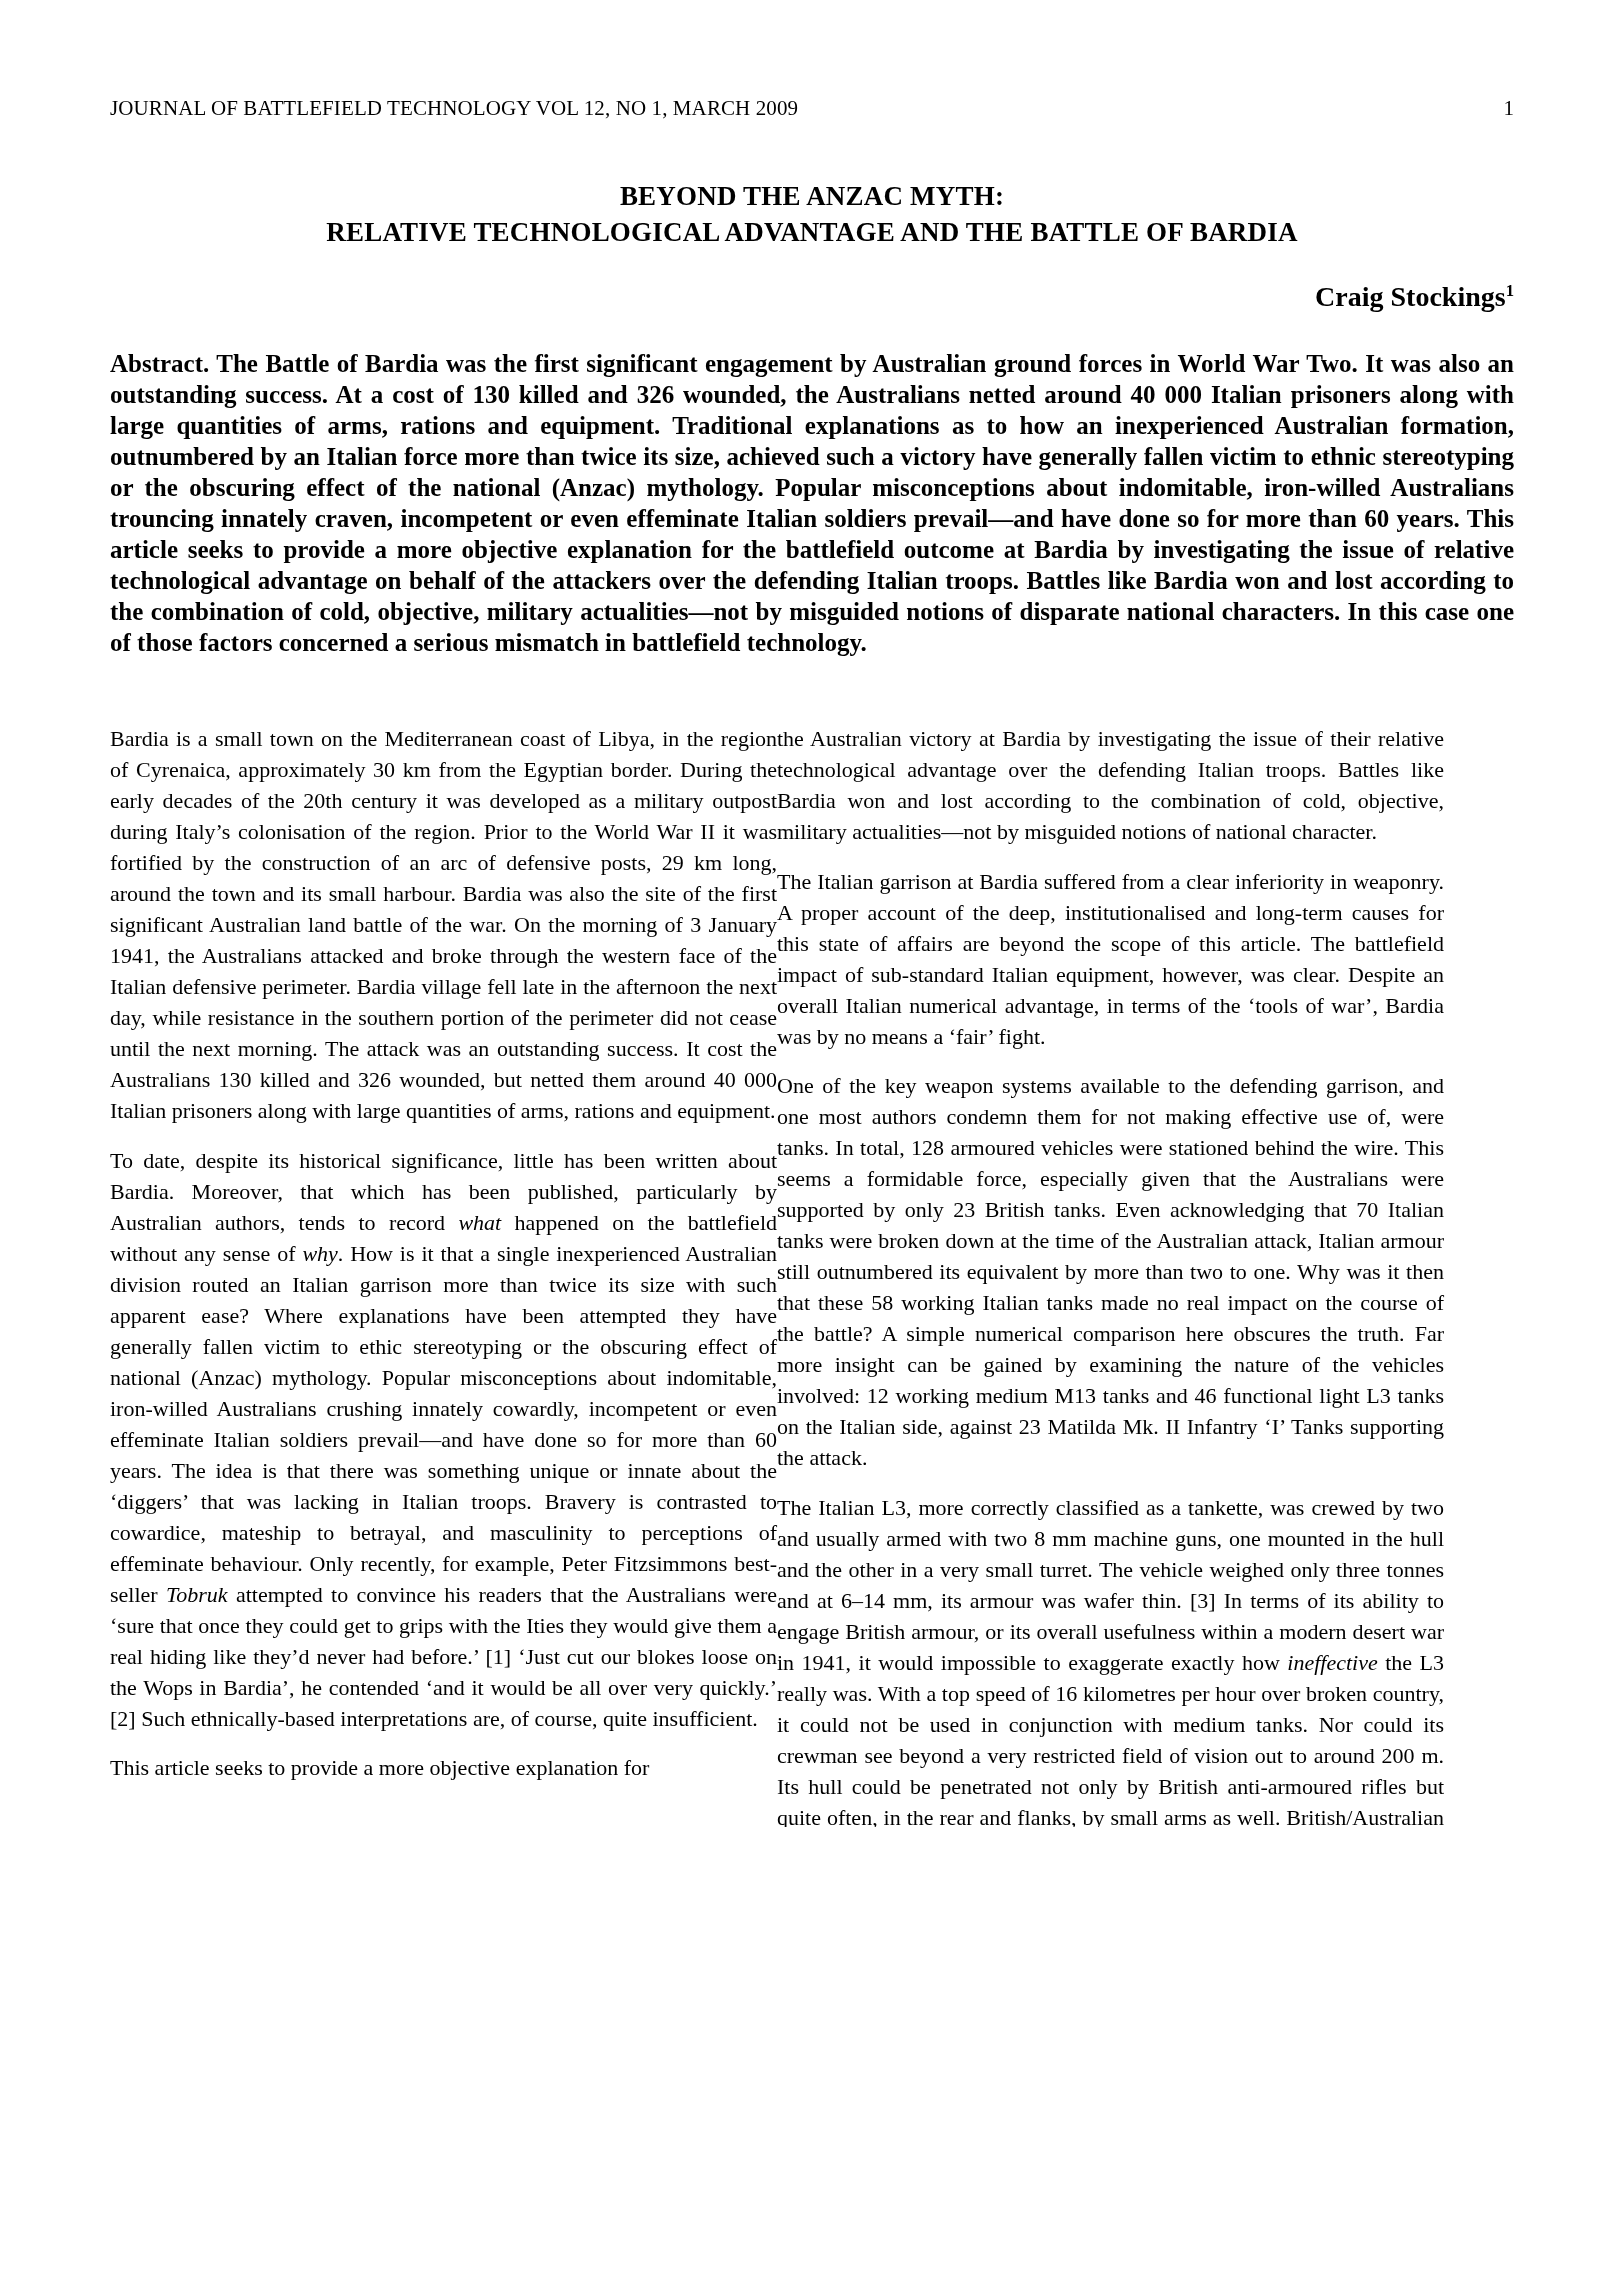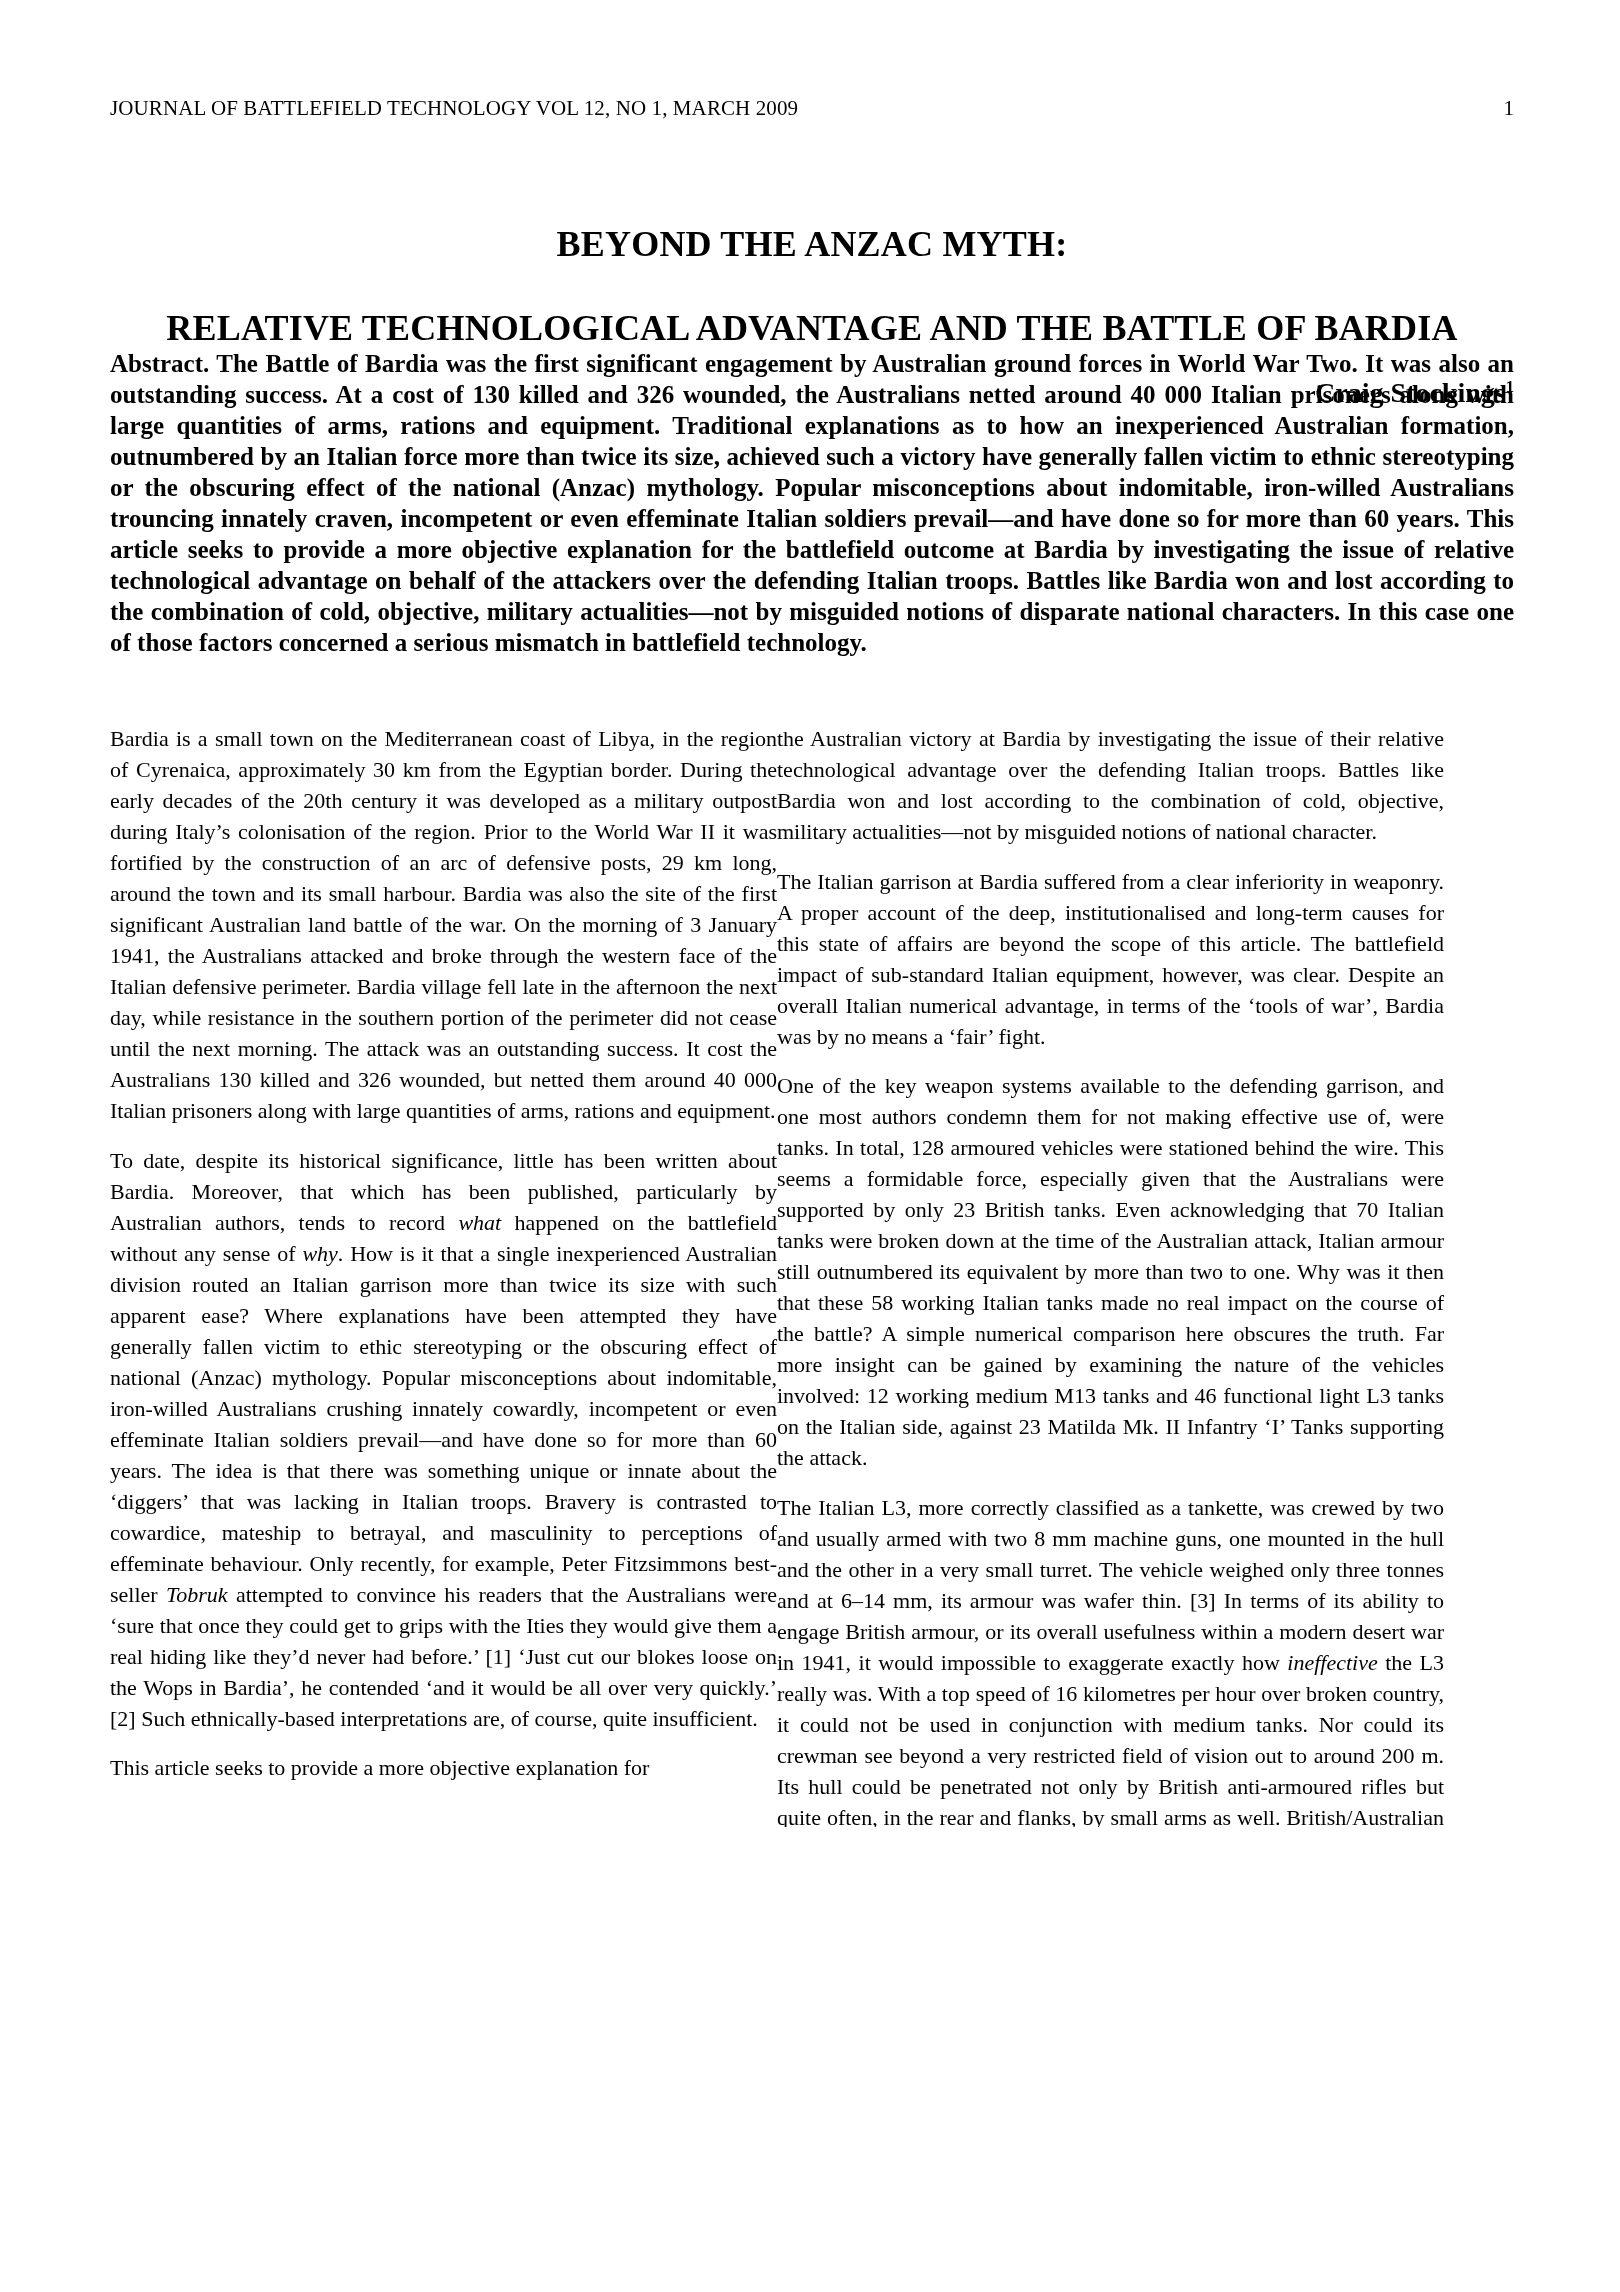--- a/index.html
+++ b/index.html
@@ -43,25 +43,24 @@
 
   
   .title-block {
     position: absolute;
     top: 178px;
     left: 0;
     width: 100%;
     text-align: center;
   }
   .title-line {
-    font-size: 36px;
+    font-size: 27px;
     font-weight: bold;
     line-height: 36px;
     letter-spacing: 0.2px;
-    margin-top: 48px;
   }
   .author {
     margin-top: 31px;
     font-size: 28px;
     font-weight: bold;
     text-align: right;
   }
   .author sup {
     font-size: 16.7px;
     font-weight: bold;

